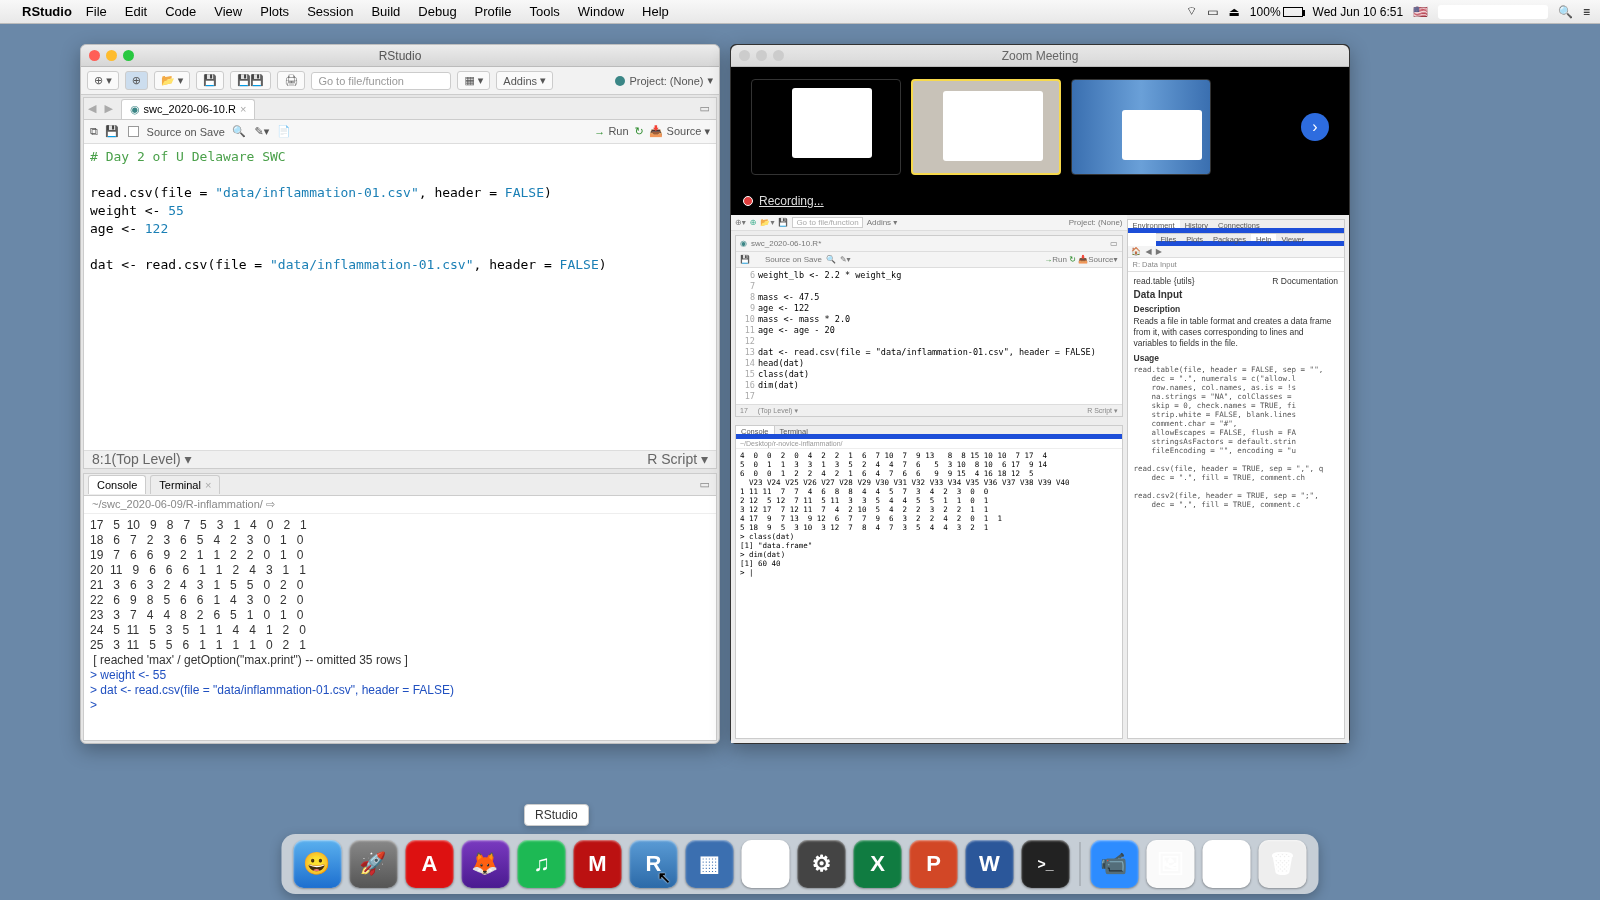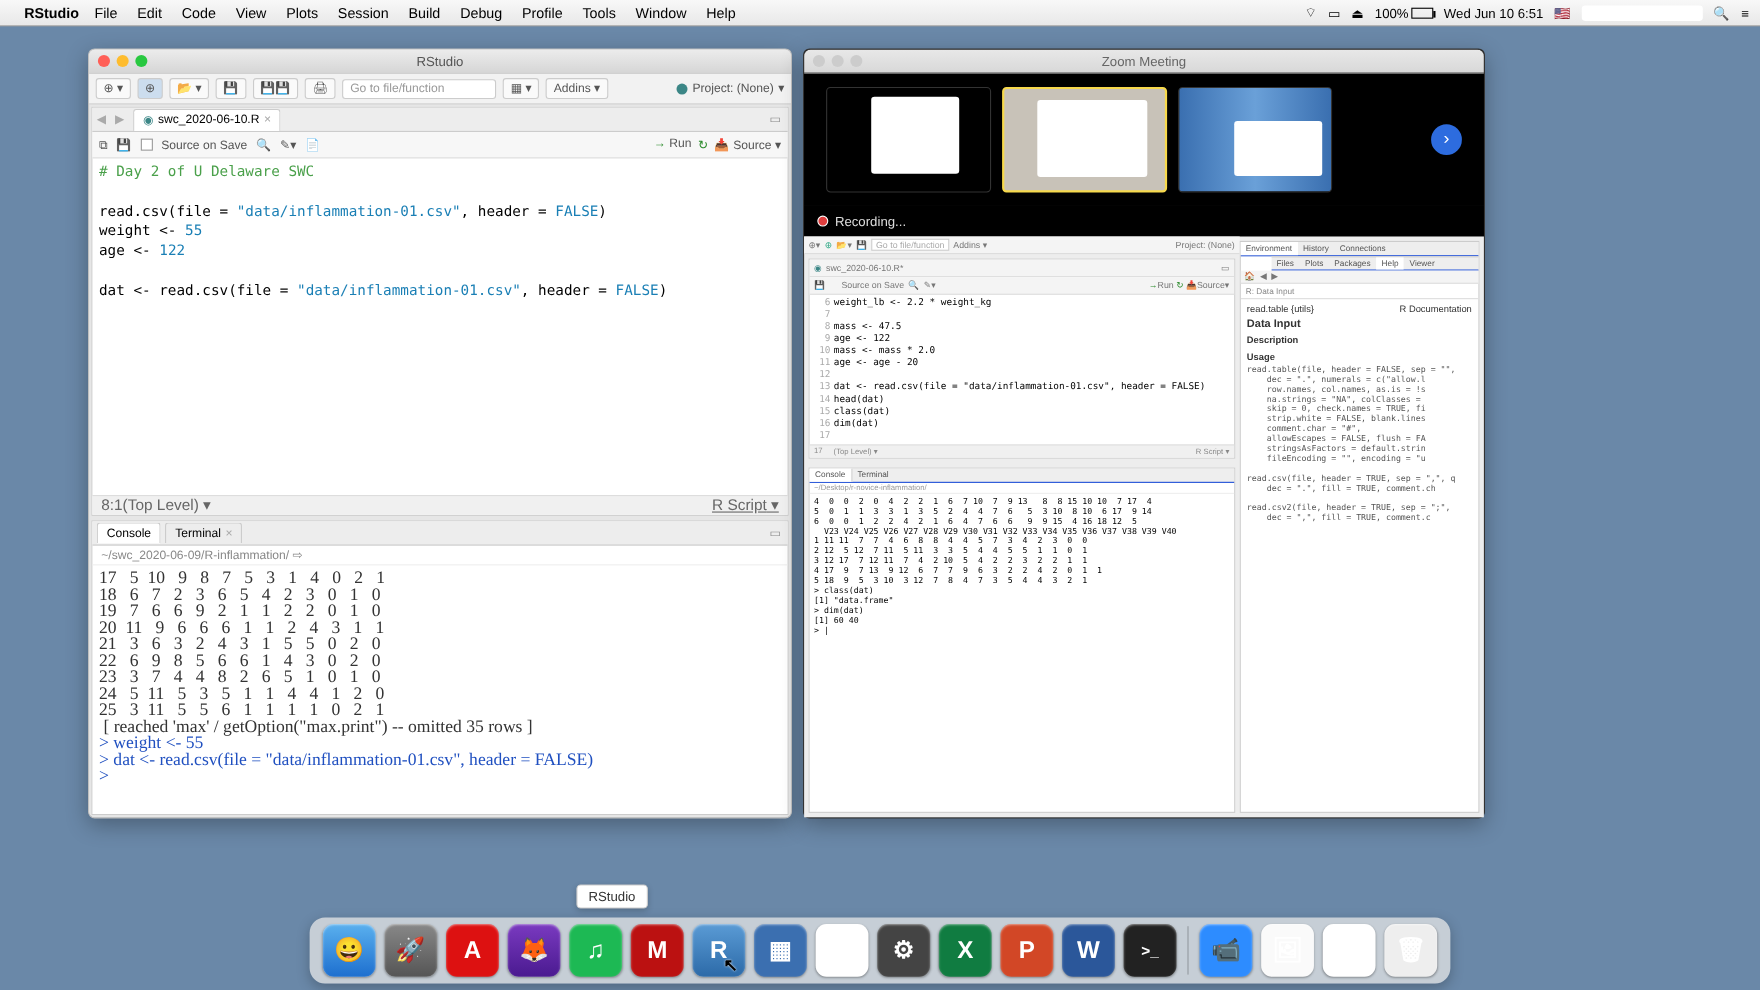--- a/index.html
+++ b/index.html
@@ -74,23 +74,23 @@
   .tab-inactive { background:#ededed; }
   .sub-toolbar { height:24px; background:#f7f7f7; border-bottom:1px solid #ddd; display:flex; align-items:center; font-size:11px; padding:0 6px; gap:8px; color:#555;}
   .sub-toolbar .cb { width:11px;height:11px;border:1px solid #999; background:#fff;}
   .sub-toolbar .right { margin-left:auto; display:flex; gap:6px;}
   .sub-toolbar .run-arrow{color:#2a8a2a;}
   .editor { flex:1; overflow:hidden; font-family: Menlo, Consolas, monospace; font-size:13px; display:flex;}
   .gutter { width:30px; background:#f2f2f2; color:#999; text-align:right; padding:4px 6px 0 0; line-height:18px;}
   .code { padding:4px 6px 0 6px; line-height:18px; white-space:pre; }
   .code .kw{color:#1a7fb5;} .code .str{color:#1a7fb5;} .code .cmt{color:#4aa04a;} .code .num{color:#1a7fb5;}
   .statusbar { height:18px; background:#f0f0f0; border-top:1px solid #ddd; font-size:14px; color:#666; display:flex; align-items:center; padding:0 8px;}
-  .statusbar .right{margin-left:auto;text-decoration:underline;}
-
-  .console-body { flex:1; font-family:Liberation Serif, serif; font-size:16px; padding:4px 6px; white-space:pre; overflow:hidden; color:#333; line-height:15px;}
+  .statusbar .right{margin-left:auto;}
+
+  .console-body { flex:1; font-family:Liberation Sans, sans-serif; font-size:12px; padding:4px 6px; white-space:pre; overflow:hidden; color:#333; line-height:15px;}
   .console-body .prompt{color:#2050c0;}
   .console-path { font-size:11px; color:#888; padding:2px 8px; border-bottom:1px solid #eee;}
 
   
   .zoom {
     position:absolute;
     left: 730px; top: 20px;
     width: 620px; height: 700px;
     background:#111;
     border:1px solid #333; border-radius:6px;
@@ -101,37 +101,37 @@
   .zoom-thumbs { height:120px; background:#000; display:flex; gap:10px; padding:12px 20px; align-items:center;}
   .thumb { height:96px; border-radius:4px; position:relative;}
   .thumb1{width:150px;background:#000;border:1px solid #333;}
   .thumb2{width:150px;background:#c8c2b8;border:2px solid #f7d94c;}
   .thumb3{width:140px;background:linear-gradient(90deg,#3a6fb0,#6aa0d8,#3a6fb0);border:1px solid #333;}
   .thumb .whitebox{position:absolute;background:#fff;border-radius:3px;}
   .thumb1 .whitebox{left:40px;top:8px;width:80px;height:70px;}
   .thumb2 .whitebox{left:30px;top:10px;width:100px;height:70px;}
   .thumb3 .whitebox{left:50px;top:30px;width:80px;height:50px;}
   .zoom-next{width:28px;height:28px;border-radius:50%;background:#2d6cdf;color:#fff;display:flex;align-items:center;justify-content:center;font-size:16px;margin-left:auto;}
-  .recording { height:28px; background:#000; color:#ddd; font-size:12px; display:flex; align-items:center; padding:0 12px; gap:6px;}
+  .recording { height:28px; background:#000; color:#ddd; font-size:12px; display:flex; align-items:center; padding:0 12px; gap:6px;text-decoration:underline;}
   .rec-dot{width:10px;height:10px;background:#e03e3e;border-radius:50%;border:1px solid #fff;}
   .zoom-share {
     flex:1; background:#ededed; position:relative;
     display:grid; grid-template-columns: 64% 36%;
   }
   .mini-rstudio { background:#fff; border:1px solid #ccc; margin:4px; font-size:9px; display:flex; flex-direction:column;}
   .mini-tool { height:16px; background:#f4f4f4; border-bottom:1px solid #ddd; display:flex; align-items:center; font-size:8px; color:#777; padding:0 4px; gap:4px;}
   .mini-tool .right{margin-left:auto;}
   .mini-editor{font-family:Menlo,monospace; font-size:8.5px; padding:2px 4px; line-height:11px; white-space:pre; flex:1; display:flex;}
   .mini-gut{width:18px;color:#aaa;text-align:right;padding-right:3px;}
   .mini-status{height:12px;background:#f0f0f0;border-top:1px solid #ddd;font-size:7px;color:#888;display:flex;align-items:center;padding:0 4px;}
   .mini-status .right{margin-left:auto;}
   .mini-console{font-family:Menlo,monospace;font-size:7.5px;padding:2px 4px;line-height:9px;white-space:pre;flex:1;overflow:hidden;}
   .mini-left{display:flex;flex-direction:column;}
   .mini-right{display:flex;flex-direction:column;background:#fff;border:1px solid #ccc;margin:4px 4px 4px 0;}
-  .mini-tabs{height:13px;background:#eee;border-bottom:1px solid #1d4ed8;display:flex;font-size:7.5px;color:#555;}
+  .mini-tabs{height:13px;background:#eee;border-bottom:5px solid #1d4ed8;display:flex;font-size:7.5px;color:#555;}
   .mini-tabs span{padding:1px 5px;}
   .help{font-size:8.5px;padding:4px 6px;color:#333;line-height:11px;flex:1;}
   .help h3{font-size:10px;margin:2px 0;}
   .help h4{font-size:8.5px;margin:4px 0 1px;}
   .help .mono{font-family:Menlo,monospace;font-size:7.5px;color:#555;line-height:9px;white-space:pre-wrap;}
 
   .tooltip-app {
     position:absolute;
     background:#fff; border:1px solid #ccc; border-radius:4px;
     padding:3px 10px; font-size:12px; color:#333;
@@ -435,20 +435,21 @@
           <span>▶</span>
         </div>
         <div style="font-size:7.5px;padding:2px 5px;border-bottom:1px solid #ddd;color:#888;">R: Data Input</div>
         <div class="help">
           <div style="display:flex;justify-content:space-between;">
             <span>read.table {utils}</span>
             <span>R Documentation</span>
           </div>
           <h3>Data Input</h3>
           <h4>Description</h4>
+          <div>Reads a file in table format and creates a data frame from it, with cases corresponding to lines and variables to fields in the file.</div>
           <h4>Usage</h4>
           <div class="mono">read.table(file, header = FALSE, sep = "",
     dec = ".", numerals = c("allow.l
     row.names, col.names, as.is = !s
     na.strings = "NA", colClasses =
     skip = 0, check.names = TRUE, fi
     strip.white = FALSE, blank.lines
     comment.char = "#",
     allowEscapes = FALSE, flush = FA
     stringsAsFactors = default.strin

